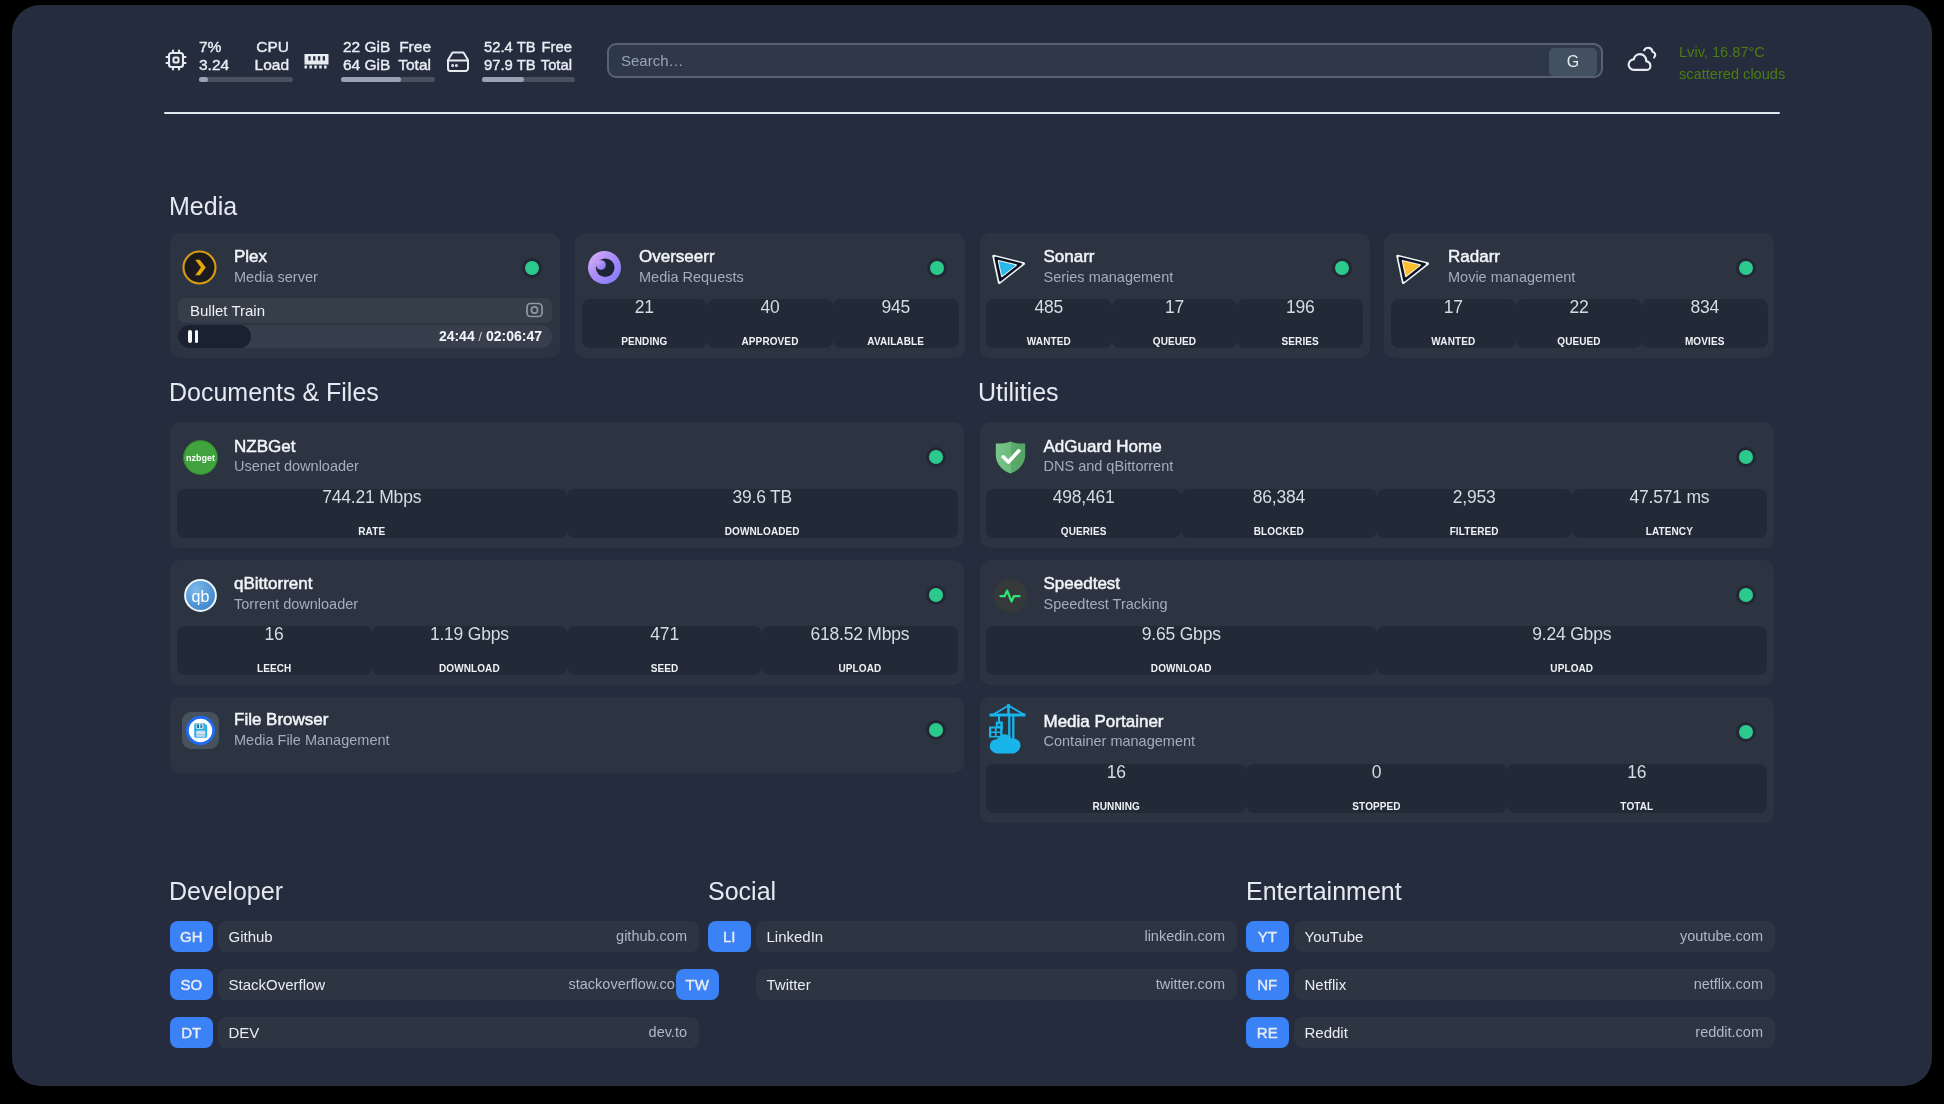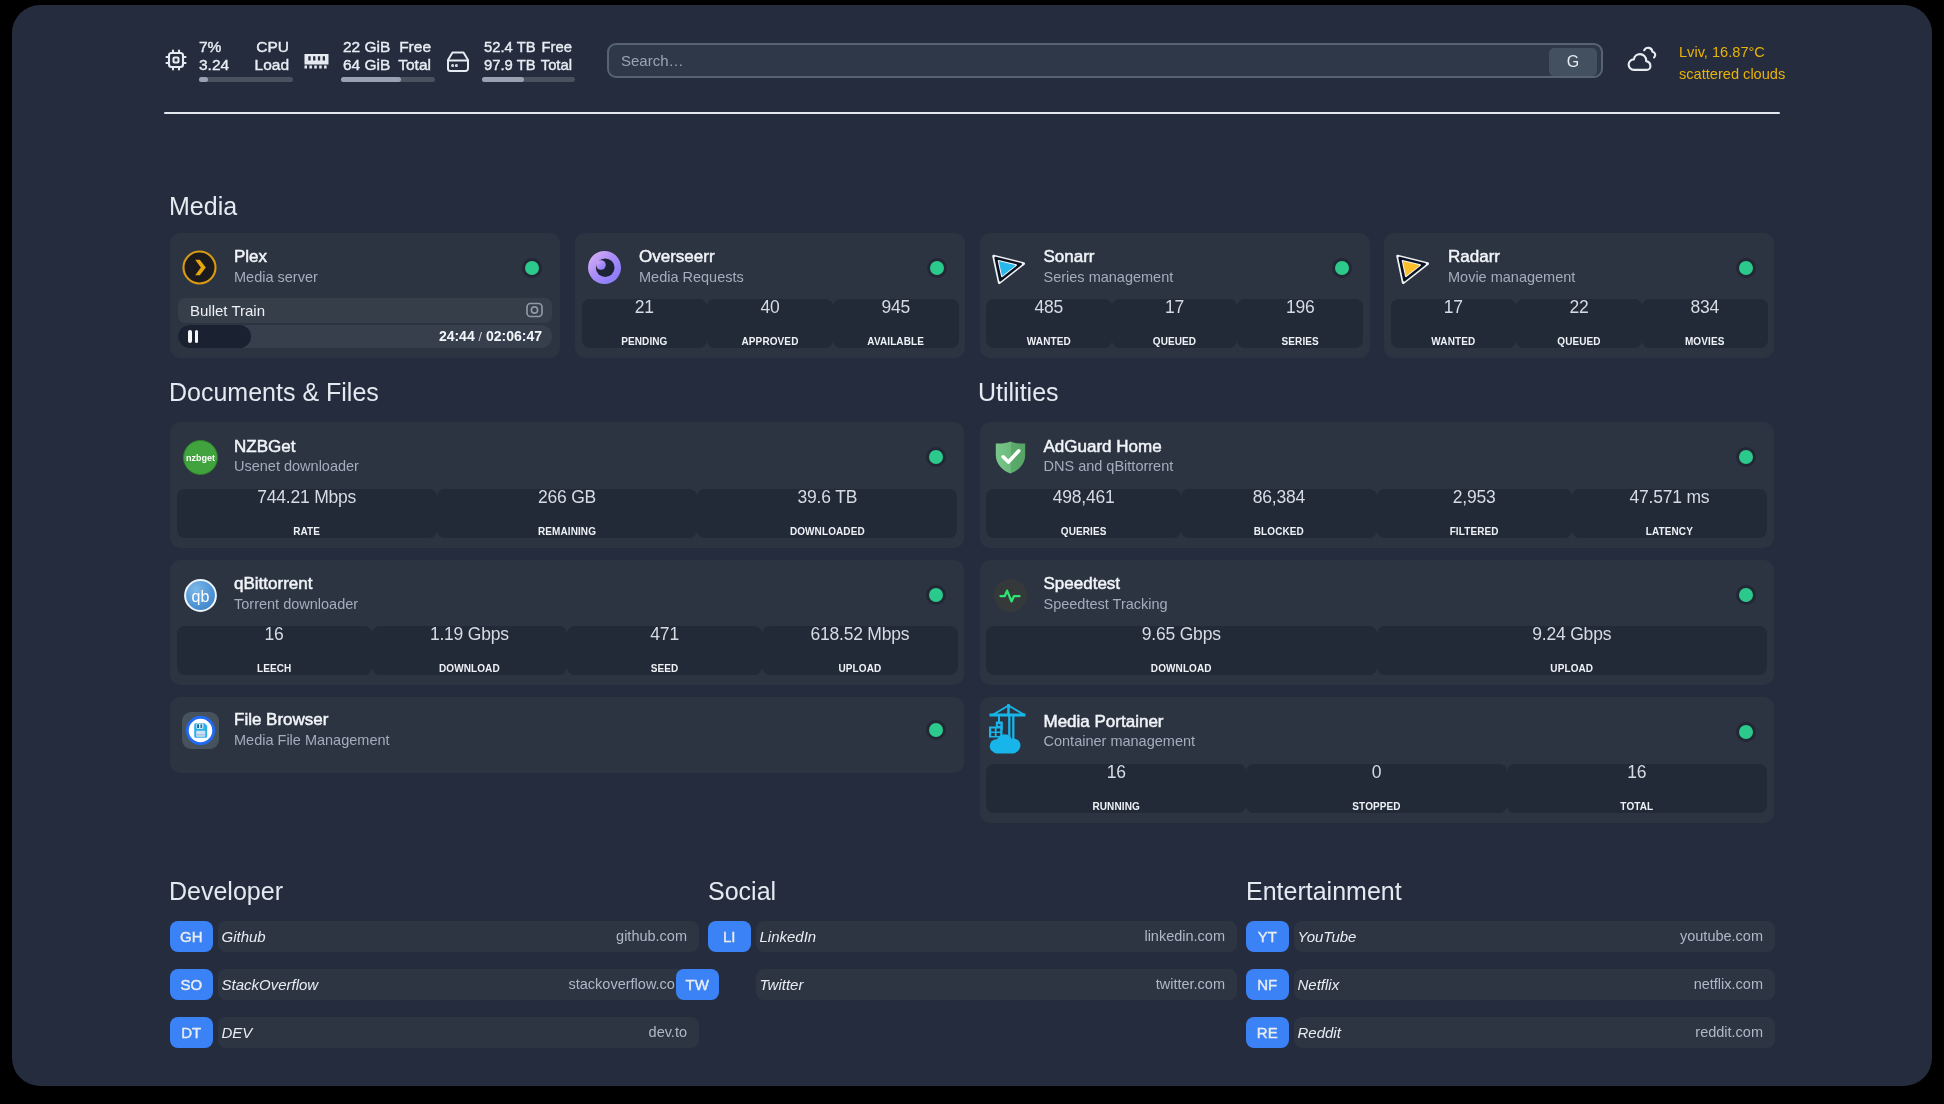--- a/index.html
+++ b/index.html
@@ -18,21 +18,21 @@
     right:21px; top:28px; box-shadow:0 0 0 3px rgba(24,22,40,0.45); }
   .stats { position:absolute; left:6.5px; right:6.5px; top:66.5px; height:49px;
     display:flex; }
   .stat { flex:1; background:#222a37; border-radius:8px; display:flex; flex-direction:column;
     align-items:center; justify-content:center; padding-top:1px; }
   .sv { font-size:17.5px; color:#d6dce4; line-height:20px; letter-spacing:-0.2px; }
   .sl { font-size:10px; font-weight:700; color:#eef2f6; line-height:16.5px; letter-spacing:0.1px; margin-top:17px; }
   .lrow-a { position:absolute; width:42.5px; height:31px; background:#3b82f6; border-radius:8px;
     display:flex; align-items:center; justify-content:center; font-size:15px; font-weight:400; -webkit-text-stroke:0.4px currentColor; color:#e9edf2; }
   .lrow-b { position:absolute; width:481.5px; height:31px; background:#2d3543; border-radius:8px; }
-  .lname { position:absolute; left:4px; top:0; line-height:31px; font-size:15px; color:#e9edf2;font-style:italic; }
+  .lname { position:absolute; left:11px; top:0; line-height:31px; font-size:15px; color:#e9edf2; }
   .ldom { position:absolute; right:12px; top:0; line-height:31px; font-size:14.5px; color:#aeb8c6; }
   .tw-num { position:absolute; top:37.5px; width:90px; font-size:15.5px; font-weight:400; -webkit-text-stroke:0.4px currentColor; color:#e8edf3; }
   .tw-l1 { display:flex; justify-content:space-between; line-height:18.4px; }
   .tw-l1 span { white-space:nowrap; }
   .bar { position:absolute; top:77px; width:94px; height:4.5px; border-radius:2.5px; background:#49525f; }
   .barf { position:absolute; left:0; top:0; height:4.5px; border-radius:2.5px; background:#98a2b0; }
 </style>
 </head>
 <body>
 <div id="panel"></div>
@@ -96,21 +96,21 @@
 
 <div class="abs" style="left:607px;top:43px;width:996px;height:35px;background:#2e3848;border:2px solid #576373;border-radius:9px;">
   <div class="abs" style="left:12px;top:0;line-height:31px;font-size:15px;color:#9aa4b2;">Search…</div>
   <div class="abs" style="right:4px;top:3px;width:48px;height:27.5px;background:#43505f;border-radius:5px;text-align:center;line-height:27.5px;font-size:16px;font-weight:500;color:#e6ebf1;">G</div>
 </div>
 
 <svg class="abs" style="left:1626px;top:43px" width="33" height="31" viewBox="0 0 24 22.5" fill="none" stroke="#e9edf2" stroke-width="1.55" stroke-linecap="round" stroke-linejoin="round">
   <path d="M13.2 5.2 a3.2 3.2 0 0 1 6.02 1.1 a2.4 2.4 0 0 1 1.2 4.2"></path>
   <path d="M5.7 19.5 c-2.1 0 -3.8-1.7-3.8-3.8 c0-2.1 1.7-3.8 3.8-3.8 c0.32-2.19 2.2-3.83 4.48-3.83 c2.49 0 4.5 2.02 4.5 4.5 c0 0.19-0.012 0.38-0.035 0.57 c1.77 0.36 3.1 1.88 3.1 3.73 c0 1.49-1.21 2.7-2.7 2.7 z"></path>
 </svg>
-<div class="abs" style="left:1679px;top:40.5px;font-size:14.6px;color:#eab308;line-height:22.5px;">Lviv, 16.87°C<br>scattered clouds</div>
+<div class="abs" style="left:1679px;top:40.5px;font-size:14.6px;color:#4d7c0f;line-height:22.5px;">Lviv, 16.87°C<br>scattered clouds</div>
 
 <div class="abs" style="left:164px;top:112px;width:1616px;height:2px;background:#e3e8ee;border-radius:1px;"></div>
 
 <div class="sect" style="left:169px;top:193.5px;">Media</div>
 
 <div class="card" style="left:170px;top:232.5px;width:390px;height:125.5px;">
   <svg class="icon35" viewBox="0 0 35 35">
     <circle cx="17.5" cy="17.5" r="16" fill="#1b1b1f" stroke="#d89a12" stroke-width="2.1"></circle>
     <path d="M13.2 9.8 h4.6 L23.8 17.5 L17.8 25.2 h-4.6 L18.9 17.5 Z" fill="#e8a60d"></path>
   </svg>
@@ -229,24 +229,20 @@
     <circle cx="17.5" cy="17.5" r="17" fill="none" stroke="#2f7e2e" stroke-width="1"></circle>
     <text x="17.5" y="21" font-size="9" font-weight="700" fill="#ffffff" text-anchor="middle" font-family="Liberation Sans">nzbget</text>
   </svg>
   <div class="svctitle">NZBGet</div>
   <div class="svcsub">Usenet downloader</div>
   <div class="dot"></div>
   <div class="stats">
     <div class="stat">
         <div class="sv">744.21 Mbps</div>
         <div class="sl">RATE</div>
-      </div>
-    <div class="stat">
-        <div class="sv">266 GB</div>
-        <div class="sl">REMAINING</div>
       </div>
     <div class="stat">
         <div class="sv">39.6 TB</div>
         <div class="sl">DOWNLOADED</div>
       </div>
   </div>
 </div>
 
 <div class="card" style="left:170px;top:559.5px;width:794px;height:125.5px;">
   <svg class="icon35" style="left:13px;top:18px" viewBox="0 0 35 35">

